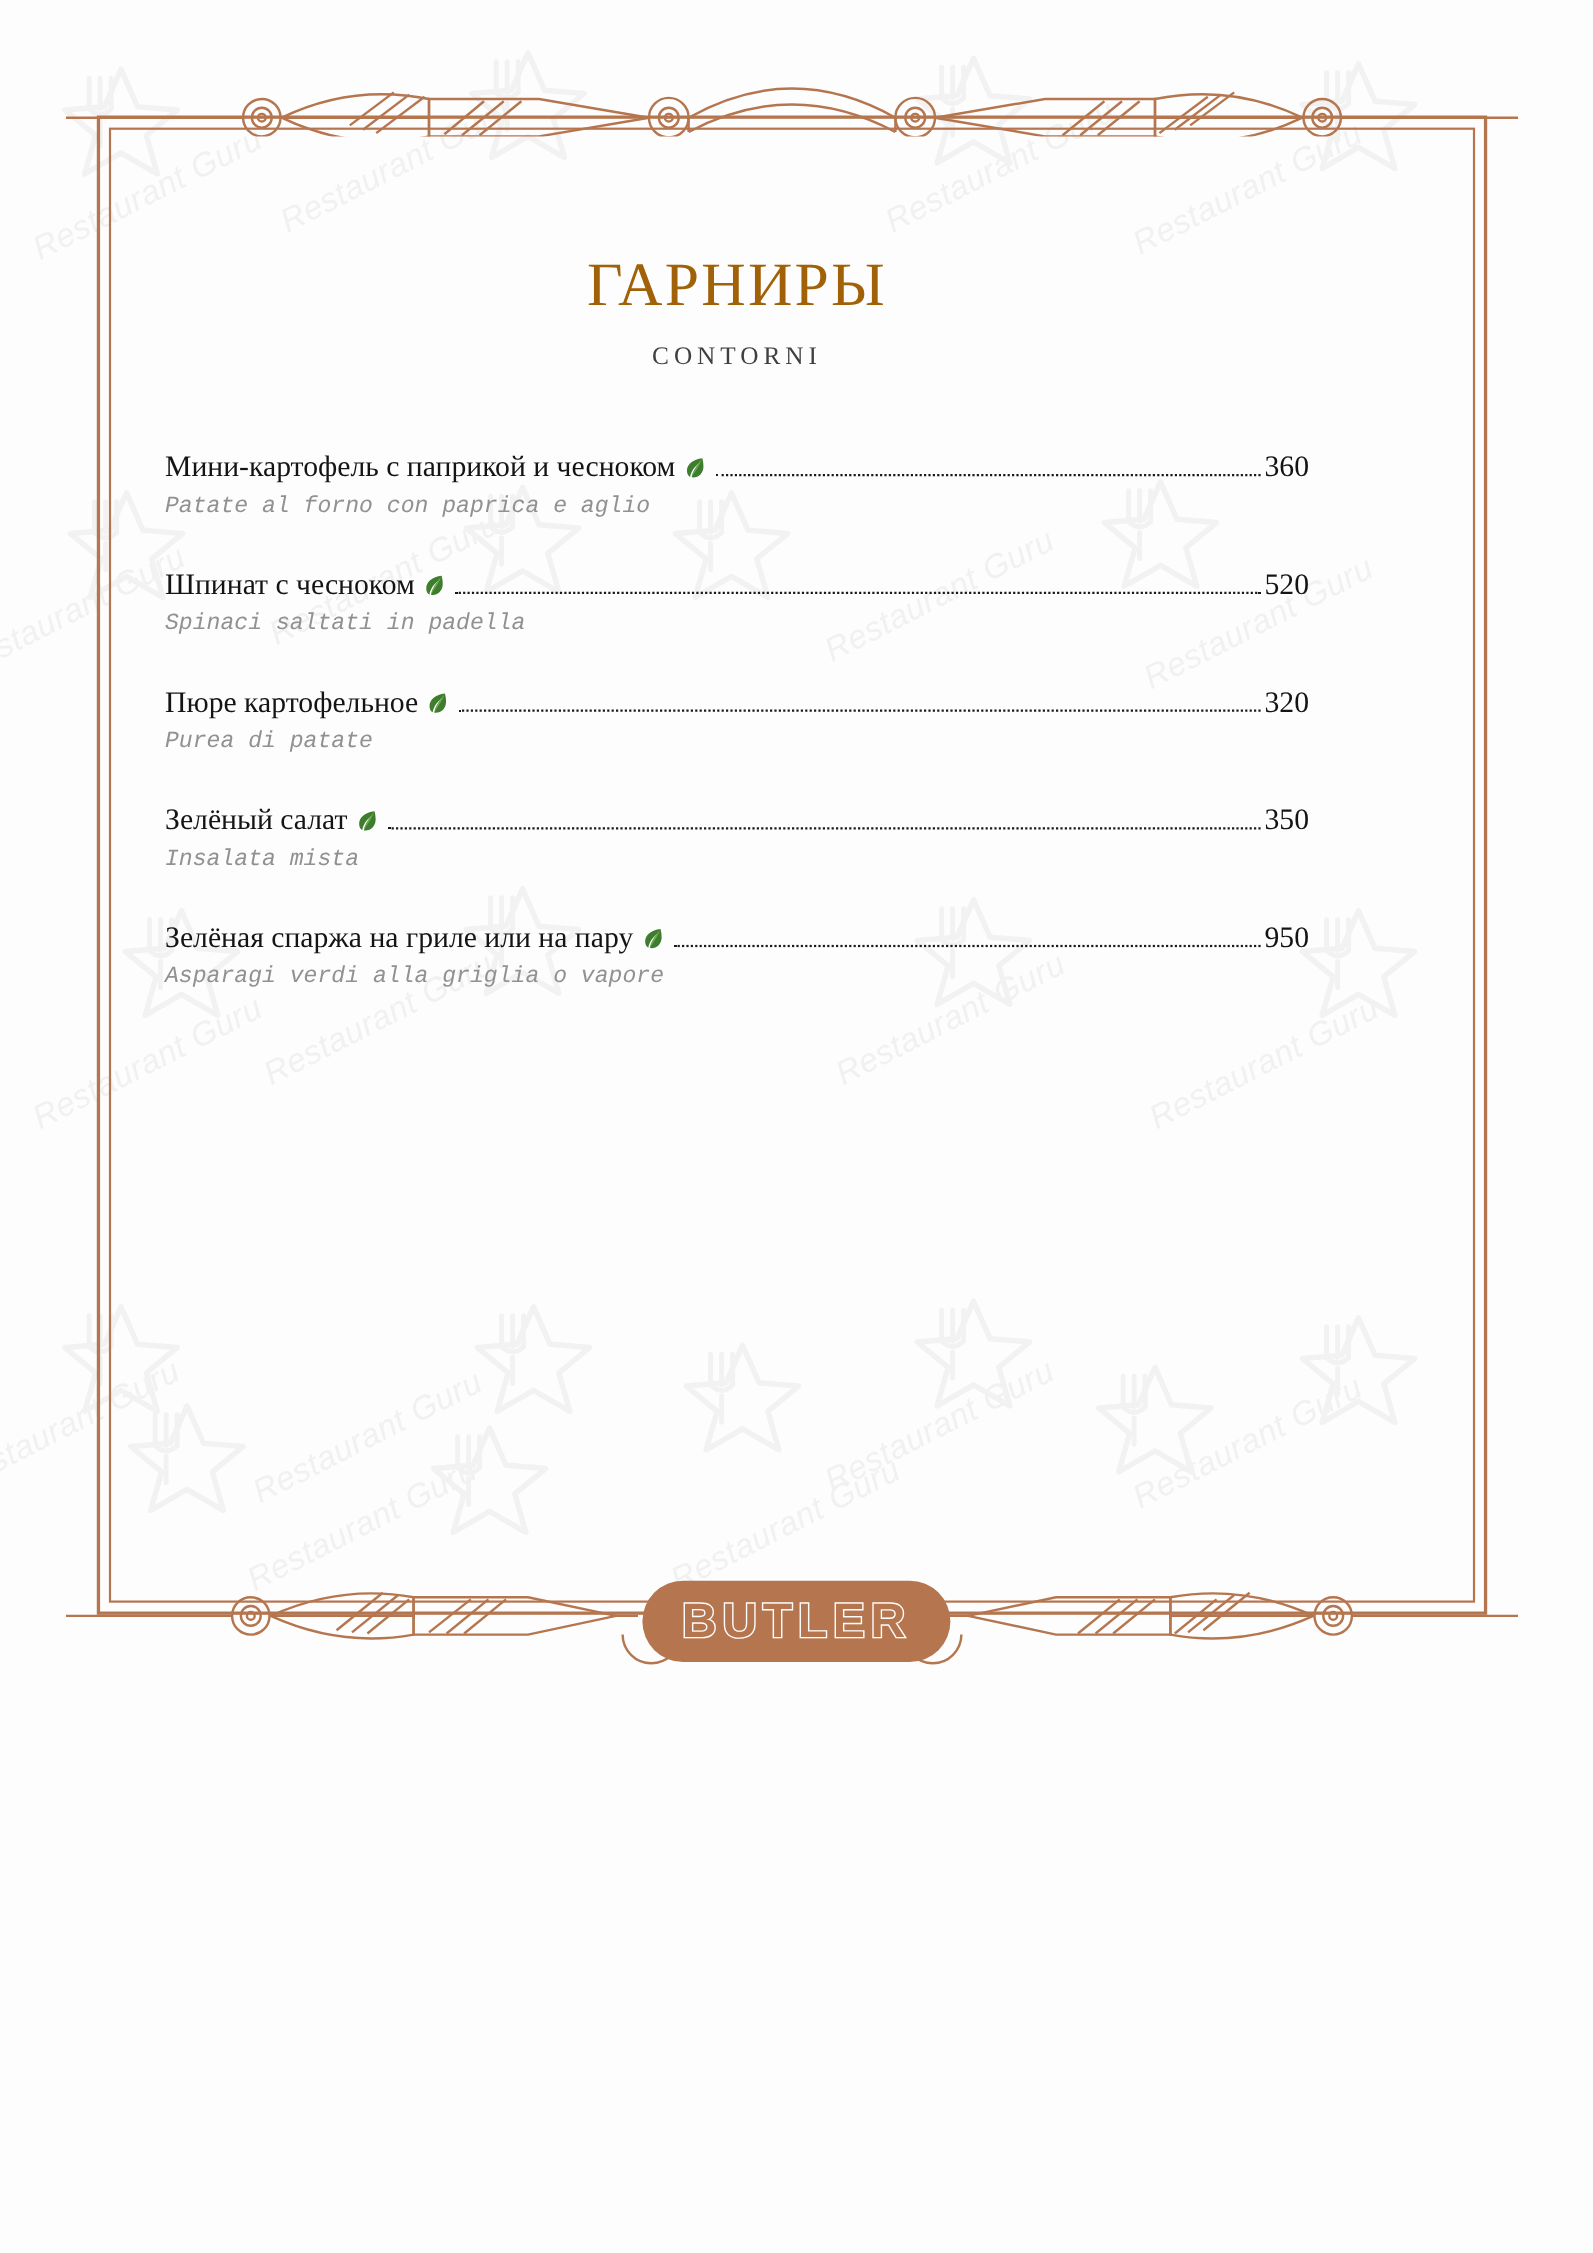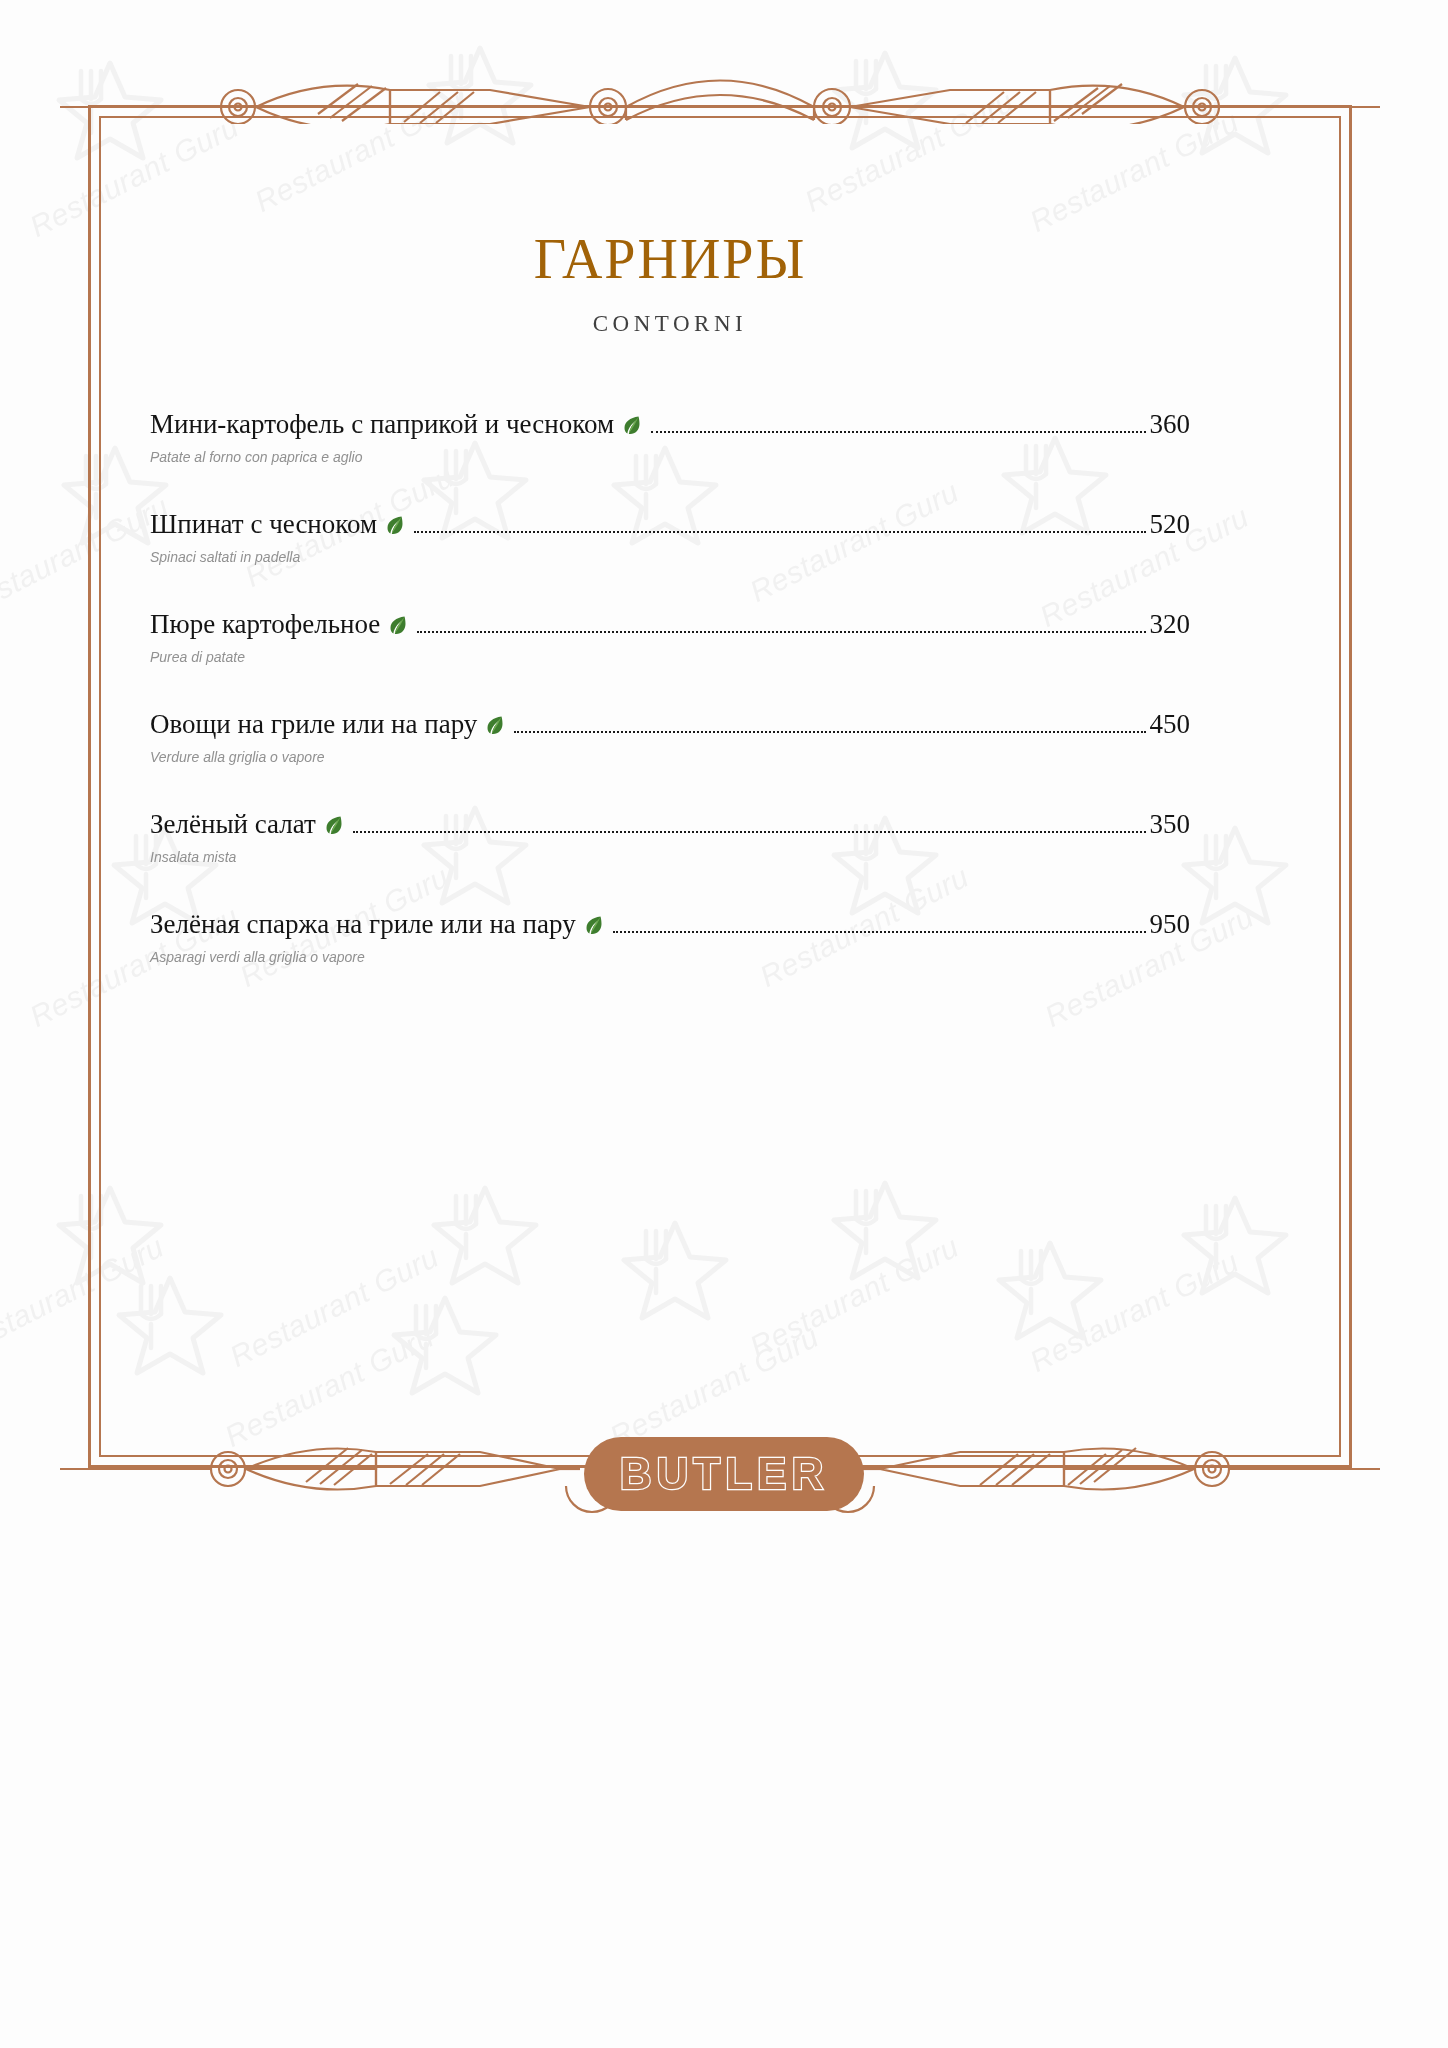--- a/index.html
+++ b/index.html
@@ -146,25 +146,25 @@
     min-width: 20px;
     height: 1px;
   }
   .item-price {
     font-size: 27px;
     color: #141414;
     white-space: nowrap;
     font-family: "Liberation Serif", "DejaVu Serif", serif;
   }
   .item-desc {
-    font-size: 14px;
+    font-size: 21px;
     font-style: italic;
     color: #919191;
     margin-top: 9px;
-    font-family: Liberation Sans, sans-serif;
+    font-family: Liberation Mono, monospace;
   }
 
   
   .logo-badge {
     position: absolute;
     left: 50%;
     transform: translateX(-50%);
     top: 1437px;
     width: 280px;
     height: 74px;
@@ -592,34 +592,20 @@
                 <path d="M15.2 2.2 C13.6 6.6 10.2 12.2 5.9 18.4 C6.9 13.6 10.2 7.6 15.2 2.2 Z" fill="#6ba84f"></path>
               </svg>
             </span>
             <span class="dots"></span>
             <span class="item-price">320</span>
           </div>
           <div class="item-desc">Purea di patate</div>
         </div>
         <div class="menu-item">
           <div class="item-line">
-            <span class="item-name">Овощи на гриле или на пару</span>
-            <span class="leaf-icon">
-              <svg width="18" height="20" viewBox="0 0 18 20" xmlns="http://www.w3.org/2000/svg">
-                <path d="M15.5 1.5 C7 2.5 1.5 7 1.5 13 C1.5 15.8 2.8 17.8 4.4 18.6 C5 14 8.2 8.6 13.4 5.6 C9.6 9.2 6.6 13.8 5.8 18.9 C11.5 19.8 16.5 15.4 16.5 9 C16.5 6 16 3.4 15.5 1.5 Z" fill="#3e7d2e"></path>
-                <path d="M15.2 2.2 C13.6 6.6 10.2 12.2 5.9 18.4 C6.9 13.6 10.2 7.6 15.2 2.2 Z" fill="#6ba84f"></path>
-              </svg>
-            </span>
-            <span class="dots"></span>
-            <span class="item-price">450</span>
-          </div>
-          <div class="item-desc">Verdure alla griglia o vapore</div>
-        </div>
-        <div class="menu-item">
-          <div class="item-line">
             <span class="item-name">Зелёный салат</span>
             <span class="leaf-icon">
               <svg width="18" height="20" viewBox="0 0 18 20" xmlns="http://www.w3.org/2000/svg">
                 <path d="M15.5 1.5 C7 2.5 1.5 7 1.5 13 C1.5 15.8 2.8 17.8 4.4 18.6 C5 14 8.2 8.6 13.4 5.6 C9.6 9.2 6.6 13.8 5.8 18.9 C11.5 19.8 16.5 15.4 16.5 9 C16.5 6 16 3.4 15.5 1.5 Z" fill="#3e7d2e"></path>
                 <path d="M15.2 2.2 C13.6 6.6 10.2 12.2 5.9 18.4 C6.9 13.6 10.2 7.6 15.2 2.2 Z" fill="#6ba84f"></path>
               </svg>
             </span>
             <span class="dots"></span>
             <span class="item-price">350</span>
           </div>

